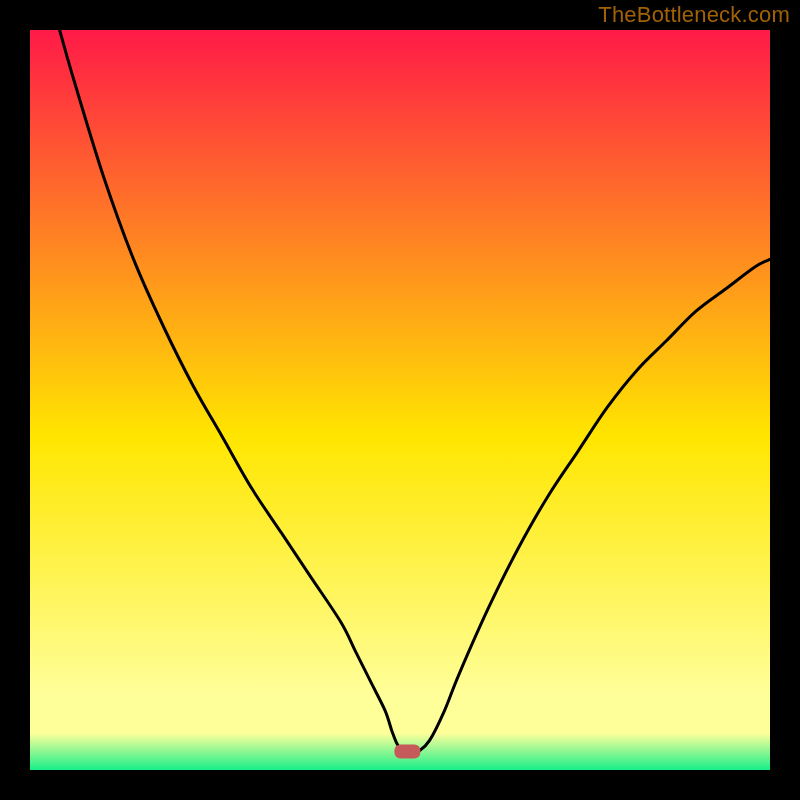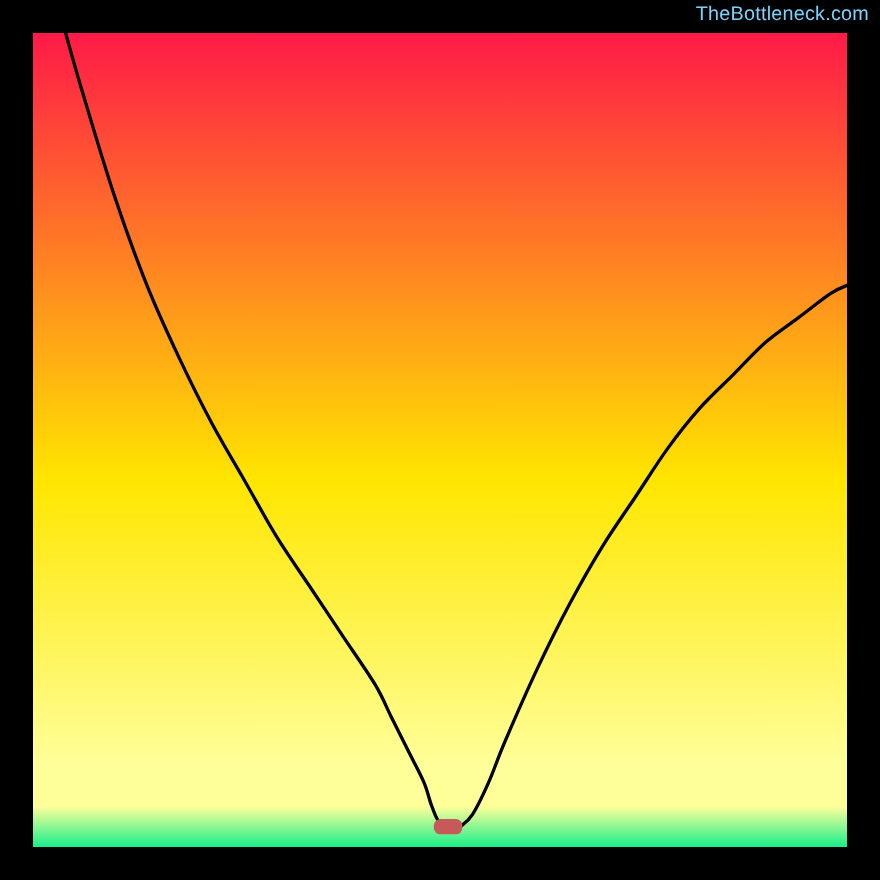--- a/index.html
+++ b/index.html
@@ -14,22 +14,22 @@
 .frame {
   position: relative;
   width: 800px;
   height: 800px;
   background: #000;
 }
 .watermark {
   position: absolute;
   top: 2px;
   right: 10px;
-  color: #7dd3fc;
-  font-size: 18px;
+  color: #a16207;
+  font-size: 22px;
   font-weight: 500;
   letter-spacing: 0.2px;
   z-index: 3;
 }
 svg.plot {
   position: absolute;
   left: 30px;
   top: 30px;
   width: 740px;
   height: 740px;

